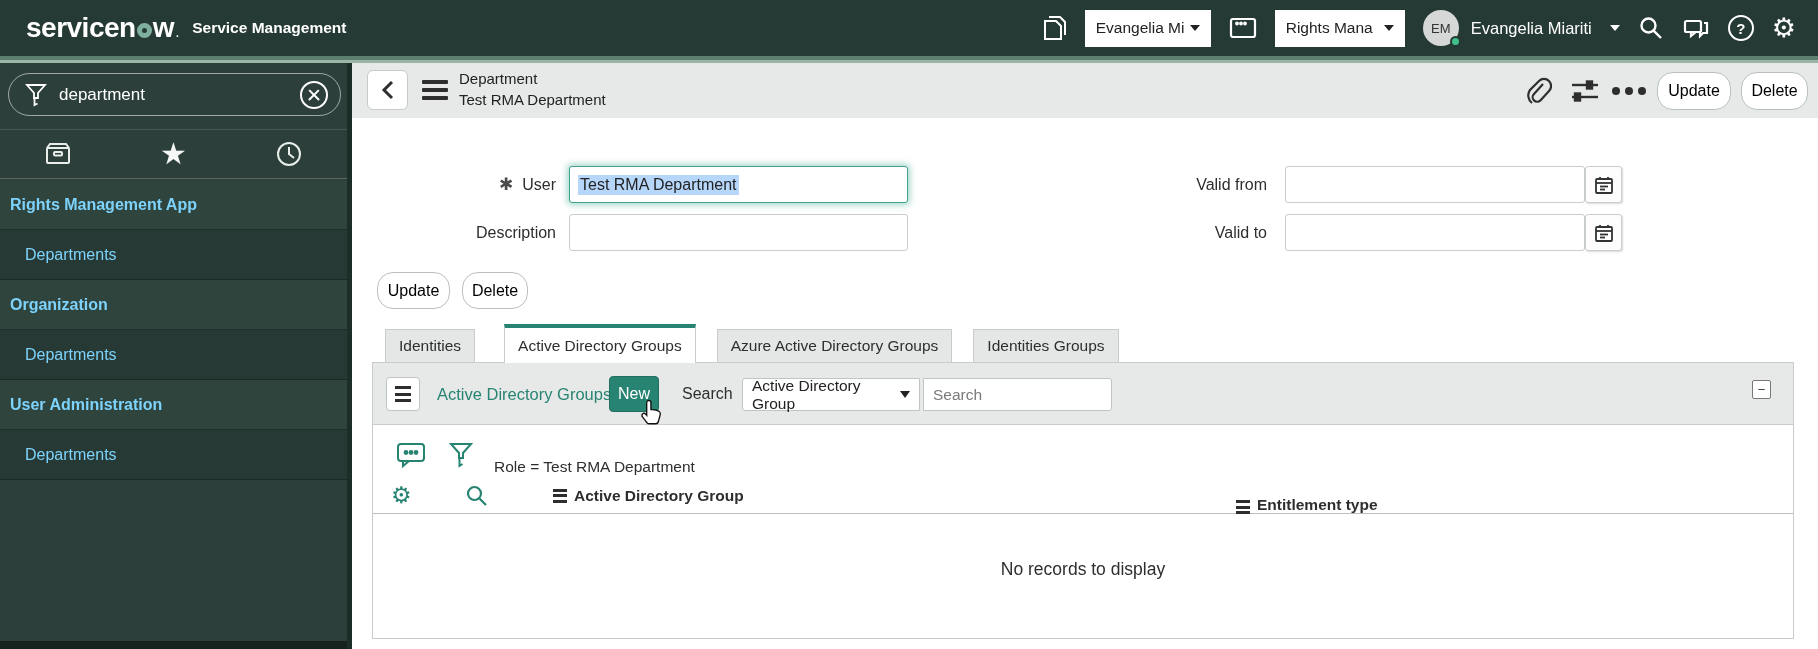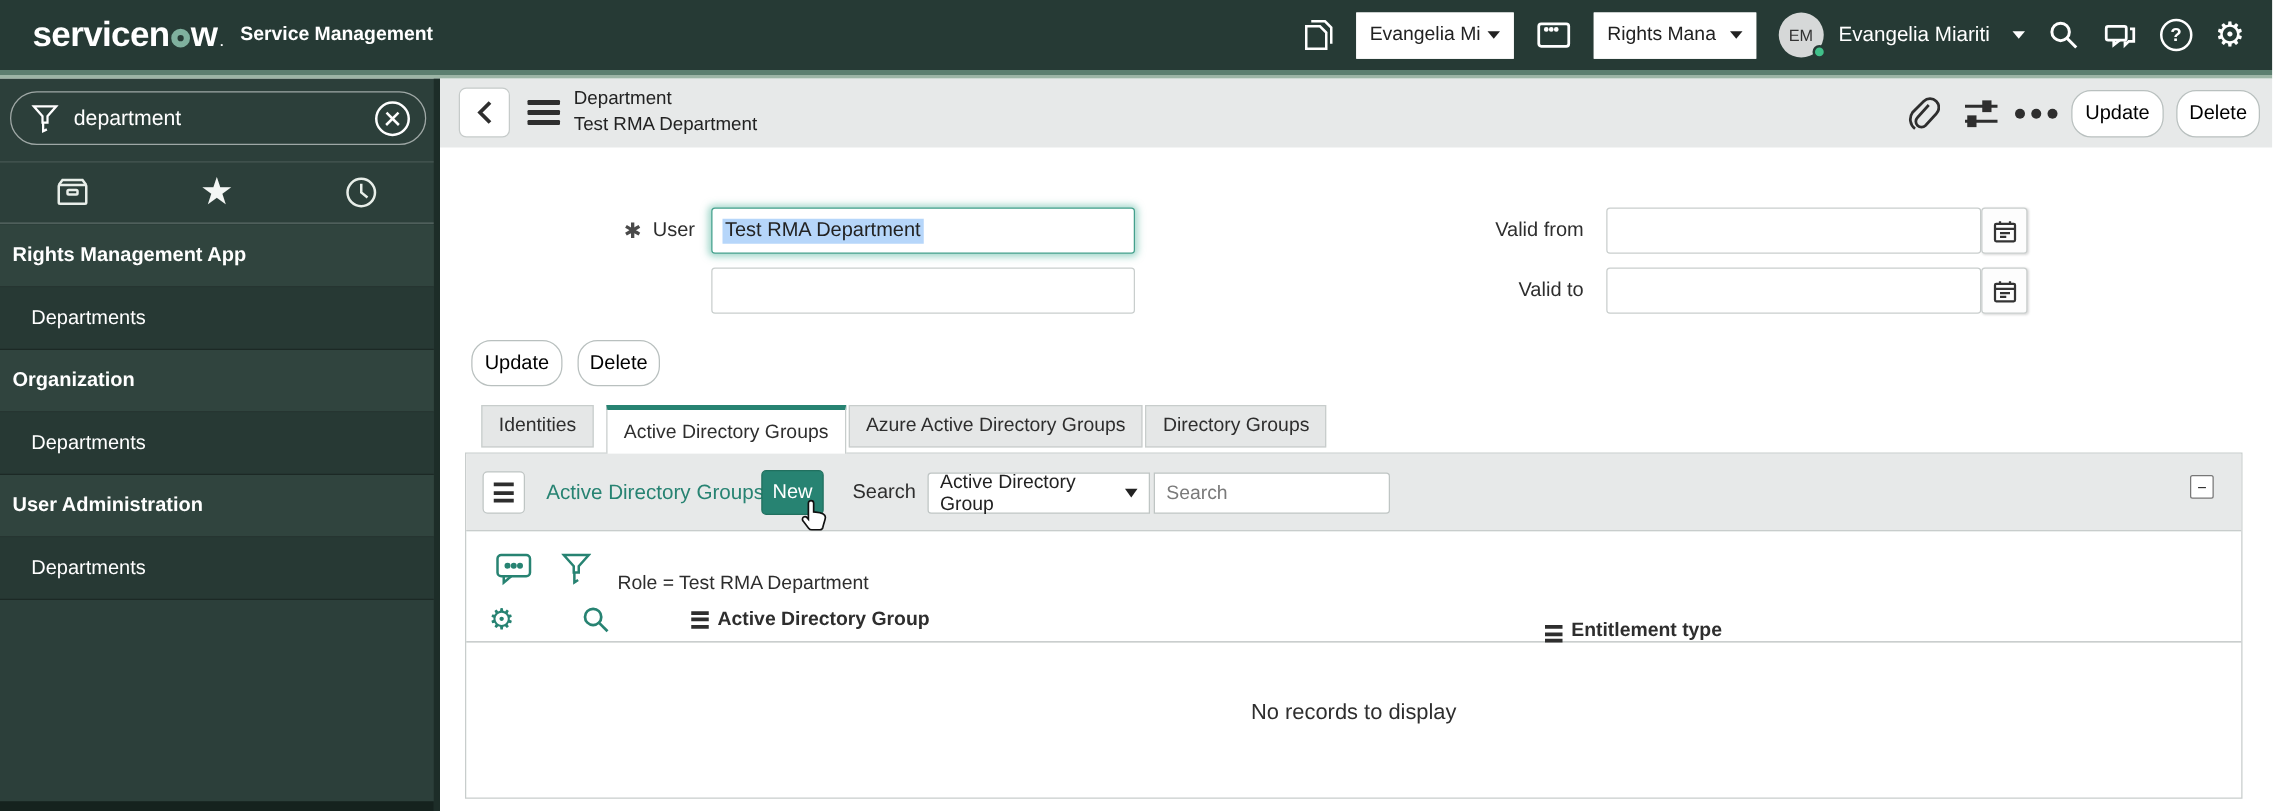--- a/index.html
+++ b/index.html
@@ -34,21 +34,21 @@
   .filter-pill { position:absolute; left:8px; top:10px; width:333px; height:43px; border:1.5px solid rgba(255,255,255,.55); border-radius:22px; display:flex; align-items:center; padding:0 12px 0 16px; }
   .filter-text { color:#fff; font-size:17px; margin-left:12px; flex:1; }
   .clear-btn { width:28px; height:28px; border:2px solid #fff; border-radius:50%; position:relative; }
   .clear-btn::before, .clear-btn::after { content:""; position:absolute; left:5px; top:11px; width:14px; height:2.4px; background:#fff; }
   .clear-btn::before { transform:rotate(45deg); }
   .clear-btn::after { transform:rotate(-45deg); }
   .nav-tabs { position:absolute; left:0; top:66px; width:347px; height:50px; border-top:1px solid rgba(255,255,255,.12); border-bottom:1px solid rgba(255,255,255,.22); display:flex; align-items:center; }
   .nav-tab { flex:1; display:flex; align-items:center; justify-content:center; height:100%; }
   .star-glyph { color:#f4f7f5; font-size:30px; line-height:1; }
   .menu { position:absolute; left:0; top:117px; width:347px; }
-  .menu-row { height:50px; display:flex; align-items:center; color:#ffffff; font-size:16px; border-bottom:1px solid rgba(0,0,0,.28); }
+  .menu-row { height:50px; display:flex; align-items:center; color:#7dd3fc; font-size:16px; border-bottom:1px solid rgba(0,0,0,.28); }
   .menu-row.section { background:#30443e; padding-left:10px; font-weight:600; }
   .menu-row.item { background:#273934; padding-left:25px; }
   .sidebar-footer { position:absolute; left:0; bottom:0; width:347px; height:8px; background:#15221e; }
 
   
   .content { position:absolute; left:352px; top:63px; width:1466px; height:586px; background:#fff; }
 
   .form-header { position:absolute; left:0; top:0; width:1466px; height:55px; background:#e7e9e9; }
   .back-btn { position:absolute; left:15px; top:7px; width:41px; height:40px; background:#fff; border:1px solid #c6cbca; border-radius:6px; display:flex; align-items:center; justify-content:center; }
   .ctx-menu { position:absolute; left:70px; top:17px; width:26px; display:flex; flex-direction:column; gap:4px; }
@@ -61,21 +61,21 @@
 
   
   .f-label { position:absolute; height:37px; display:flex; align-items:center; justify-content:flex-end; gap:9px; font-size:16px; color:#2e2e2e; }
   .req-mark { font-size:17px; color:#4a4a4a; }
   .f-input { position:absolute; height:37px; background:#fff; border:1px solid #c9cecd; border-radius:3px; font-size:16px; color:#222; padding:0 8px; font-family:inherit; }
   .f-input.focused { border:1px solid #43a08c; box-shadow:0 0 6px 2px rgba(73,178,154,.5); display:flex; align-items:center; }
   .sel-text { background:#b6d6fa; padding:1px 2px; }
   .date-btn { position:absolute; width:37px; height:37px; background:#fdfdfd; border:1px solid #c9cecd; border-radius:3px; display:flex; align-items:center; justify-content:center; box-shadow:1px 1px 2px rgba(0,0,0,.15); }
 
   
-  .tabs { position:absolute; left:33px; top:261px; height:39px; display:flex; align-items:flex-start; }
+  .tabs { position:absolute; left:33px; top:261px; height:39px; display:flex; align-items:flex-end;gap:19px; }
   .tab { height:34px; background:#e5e7e7; border:1px solid #c8cdcc; display:flex; align-items:center; padding:0 13px; font-size:15.5px; color:#2e2e2e; white-space:nowrap; margin-left:2px; }
   .tab:first-child { margin-left:0; }
   .tab.active { height:39px; background:#fff; border-top:4px solid #278372; border-bottom:none; position:relative; z-index:2; margin-left:10px; }
 
   
   .panel { position:absolute; left:20px; top:299px; width:1422px; height:277px; border:1px solid #c8cdcc; background:#fff; }
   .panel-header { position:absolute; left:0; top:0; width:100%; height:62px; background:#e7e9e9; border-bottom:1px solid #c8cdcc; }
   .list-menu-btn { position:absolute; left:13px; top:14px; width:34px; height:34px; background:#fff; border:1px solid #bfc5c4; border-radius:4px; display:flex; flex-direction:column; justify-content:center; align-items:center; gap:3.5px; }
   .list-menu-btn i { width:16px; height:3px; background:#2e2e2e; }
   .list-title { position:absolute; left:64px; top:0; height:62px; display:flex; align-items:center; color:#278372; font-size:16.5px; }
@@ -271,20 +271,23 @@
       <svg width="20" height="20" viewBox="0 0 20 20" fill="none" stroke="#333" stroke-width="1.8">
         <rect x="2" y="4" width="16" height="14" rx="1"></rect>
           <line x1="2" y1="8" x2="18" y2="8"></line>
         <line x1="6" y1="2" x2="6" y2="5"></line>
           <line x1="14" y1="2" x2="14" y2="5"></line>
         <line x1="6" y1="11.5" x2="14" y2="11.5"></line>
           <line x1="6" y1="14.5" x2="11" y2="14.5"></line>
       </svg>
     </span>
 
+    <div class="f-label" style="left:60px; top:151px; width:144px;">
+      <span>Description</span>
+    </div>
     <input class="f-input" style="left: 217px; top: 151px; width: 339px;">
 
     <div class="f-label" style="left:715px; top:151px; width:200px;">
       <span>Valid to</span>
     </div>
     <input class="f-input" style="left: 933px; top: 151px; width: 300px;">
     <span class="date-btn" style="left:1233px; top:151px;">
       <svg width="20" height="20" viewBox="0 0 20 20" fill="none" stroke="#333" stroke-width="1.8">
         <rect x="2" y="4" width="16" height="14" rx="1"></rect>
           <line x1="2" y1="8" x2="18" y2="8"></line>
@@ -295,21 +298,21 @@
       </svg>
     </span>
 
     <button class="btn" style="position:absolute; left:25px; top:209px; width:73px; height:37px;">Update</button>
     <button class="btn" style="position:absolute; left:110px; top:209px; width:66px; height:37px;">Delete</button>
 
     <div class="tabs">
       <div class="tab">Identities</div>
       <div class="tab active">Active Directory Groups</div>
       <div class="tab">Azure Active Directory Groups</div>
-      <div class="tab">Directory Groups</div>
+      <div class="tab">Identities Groups</div>
     </div>
 
     <section class="panel">
       <div class="panel-header">
         <span class="list-menu-btn">
             <i></i>
             <i></i>
             <i></i>
           </span>
         <span class="list-title">Active Directory Groups</span>

